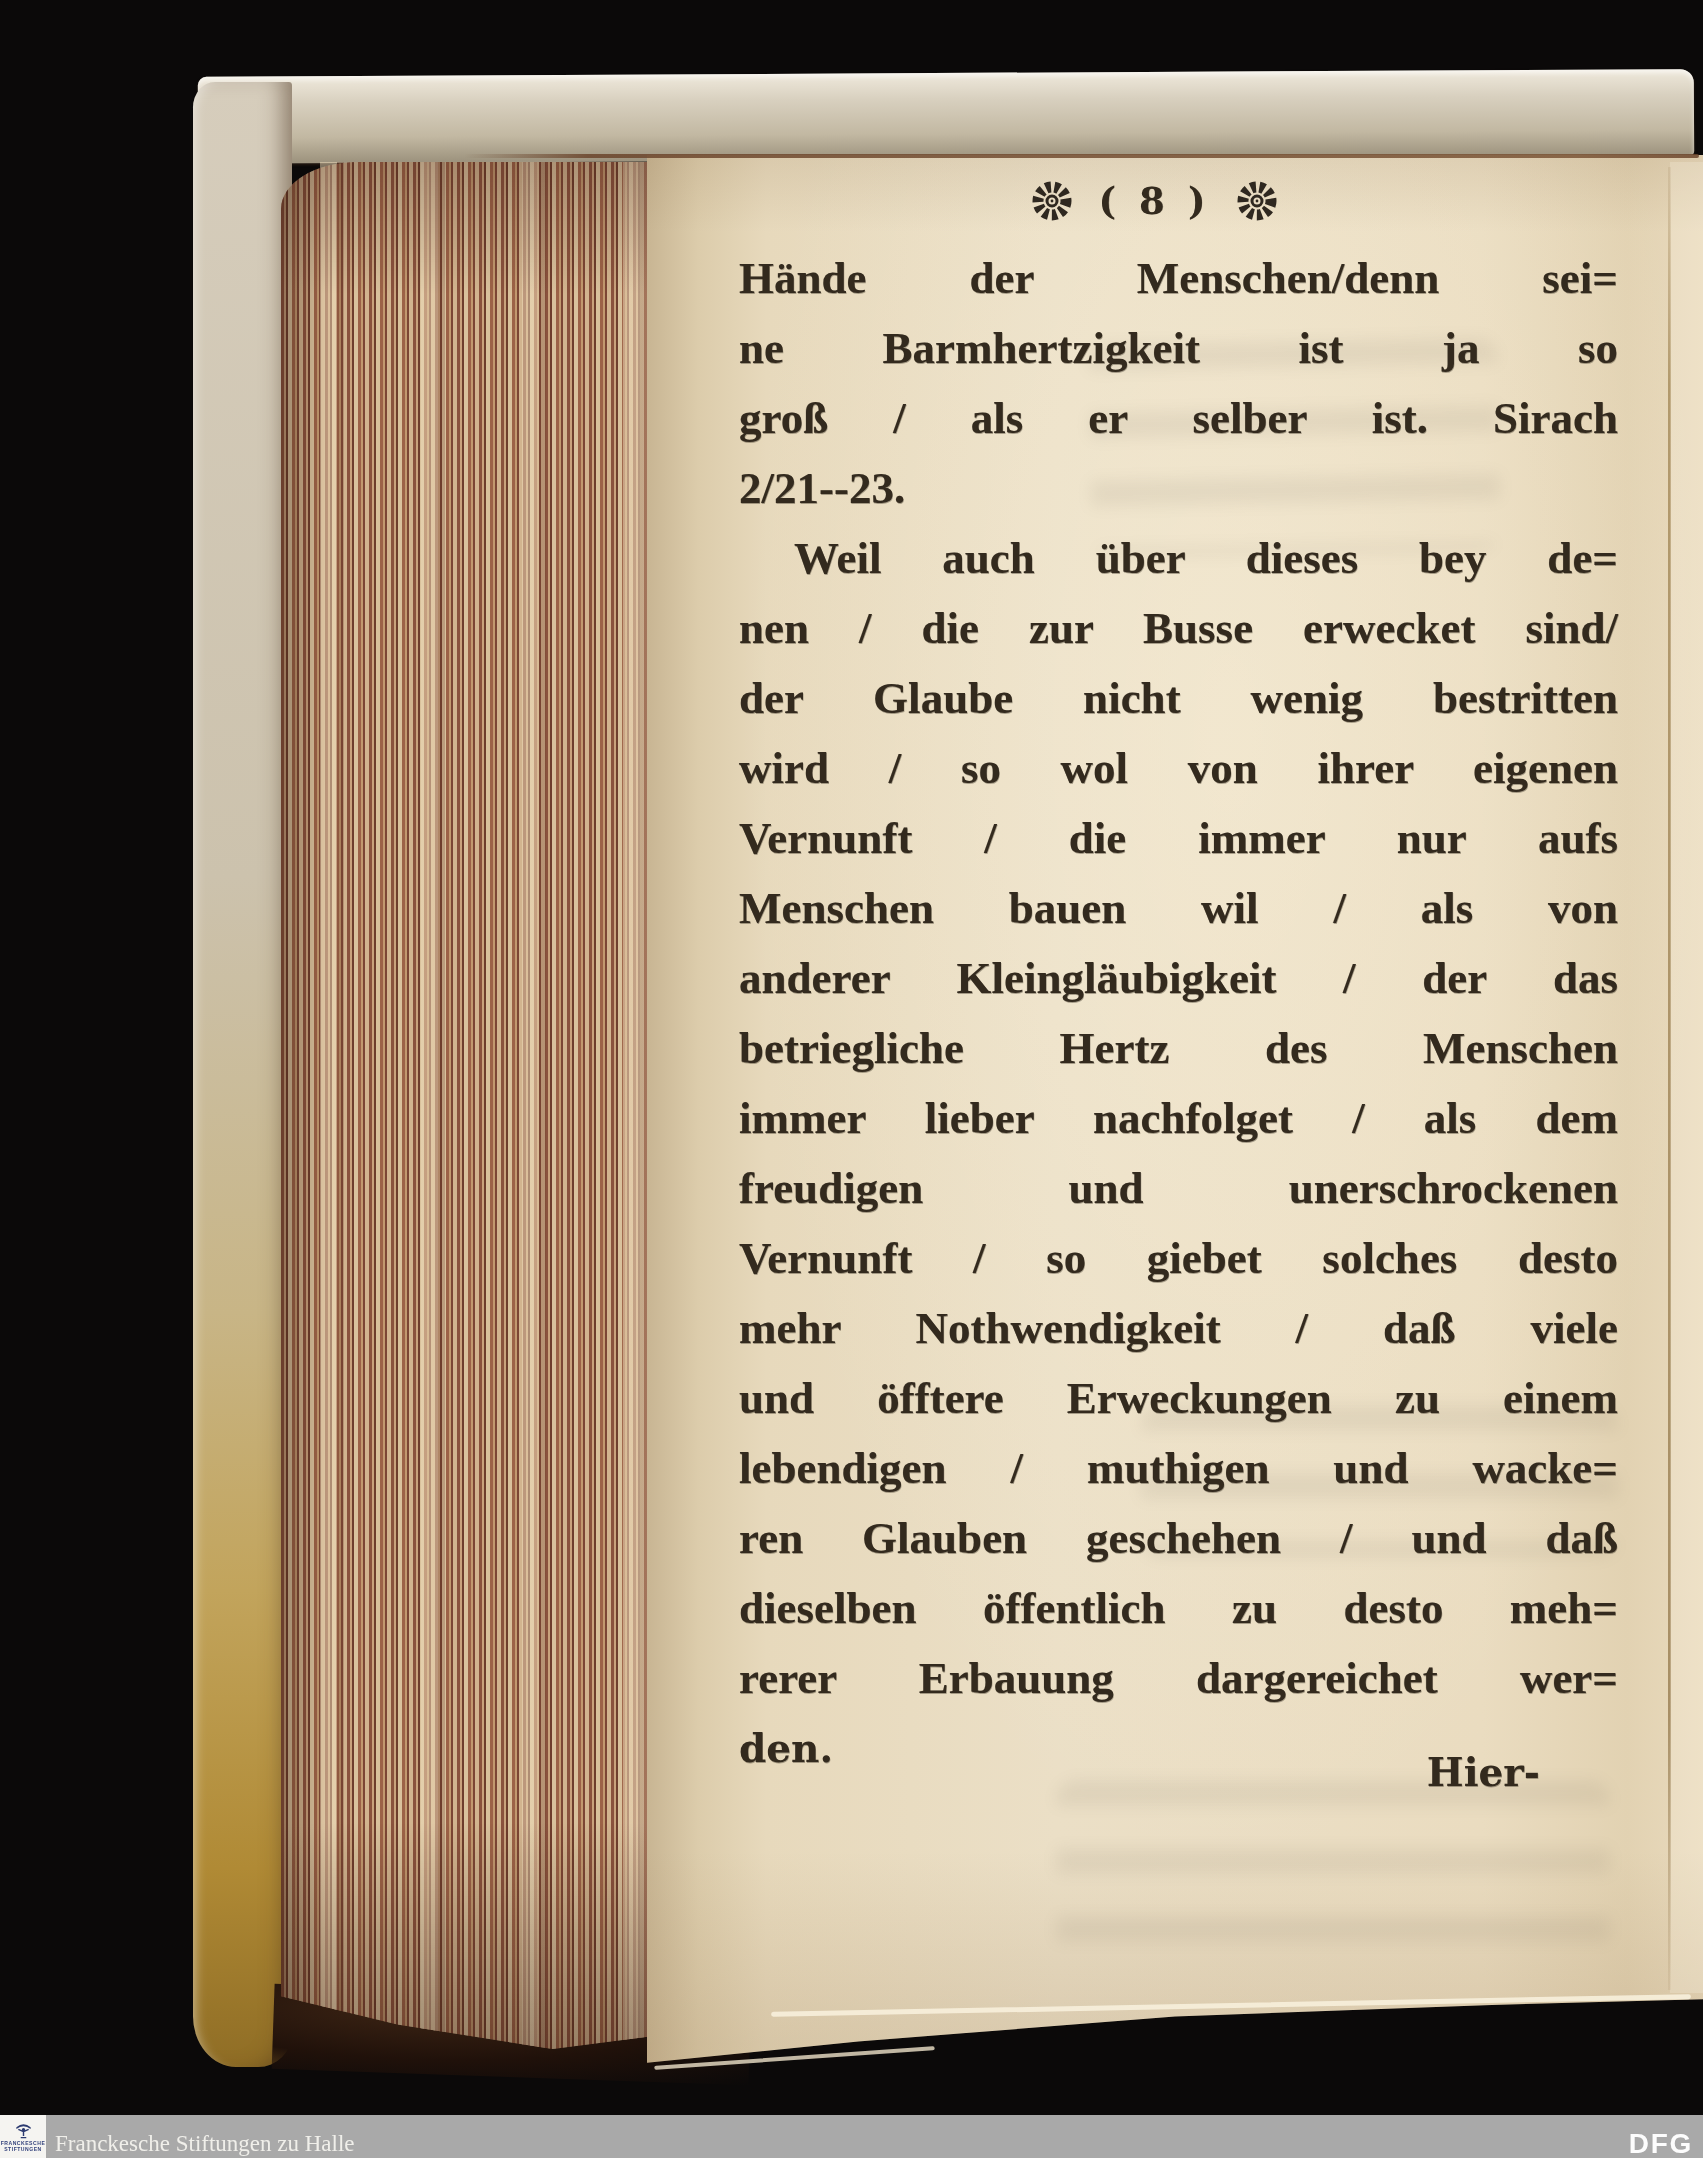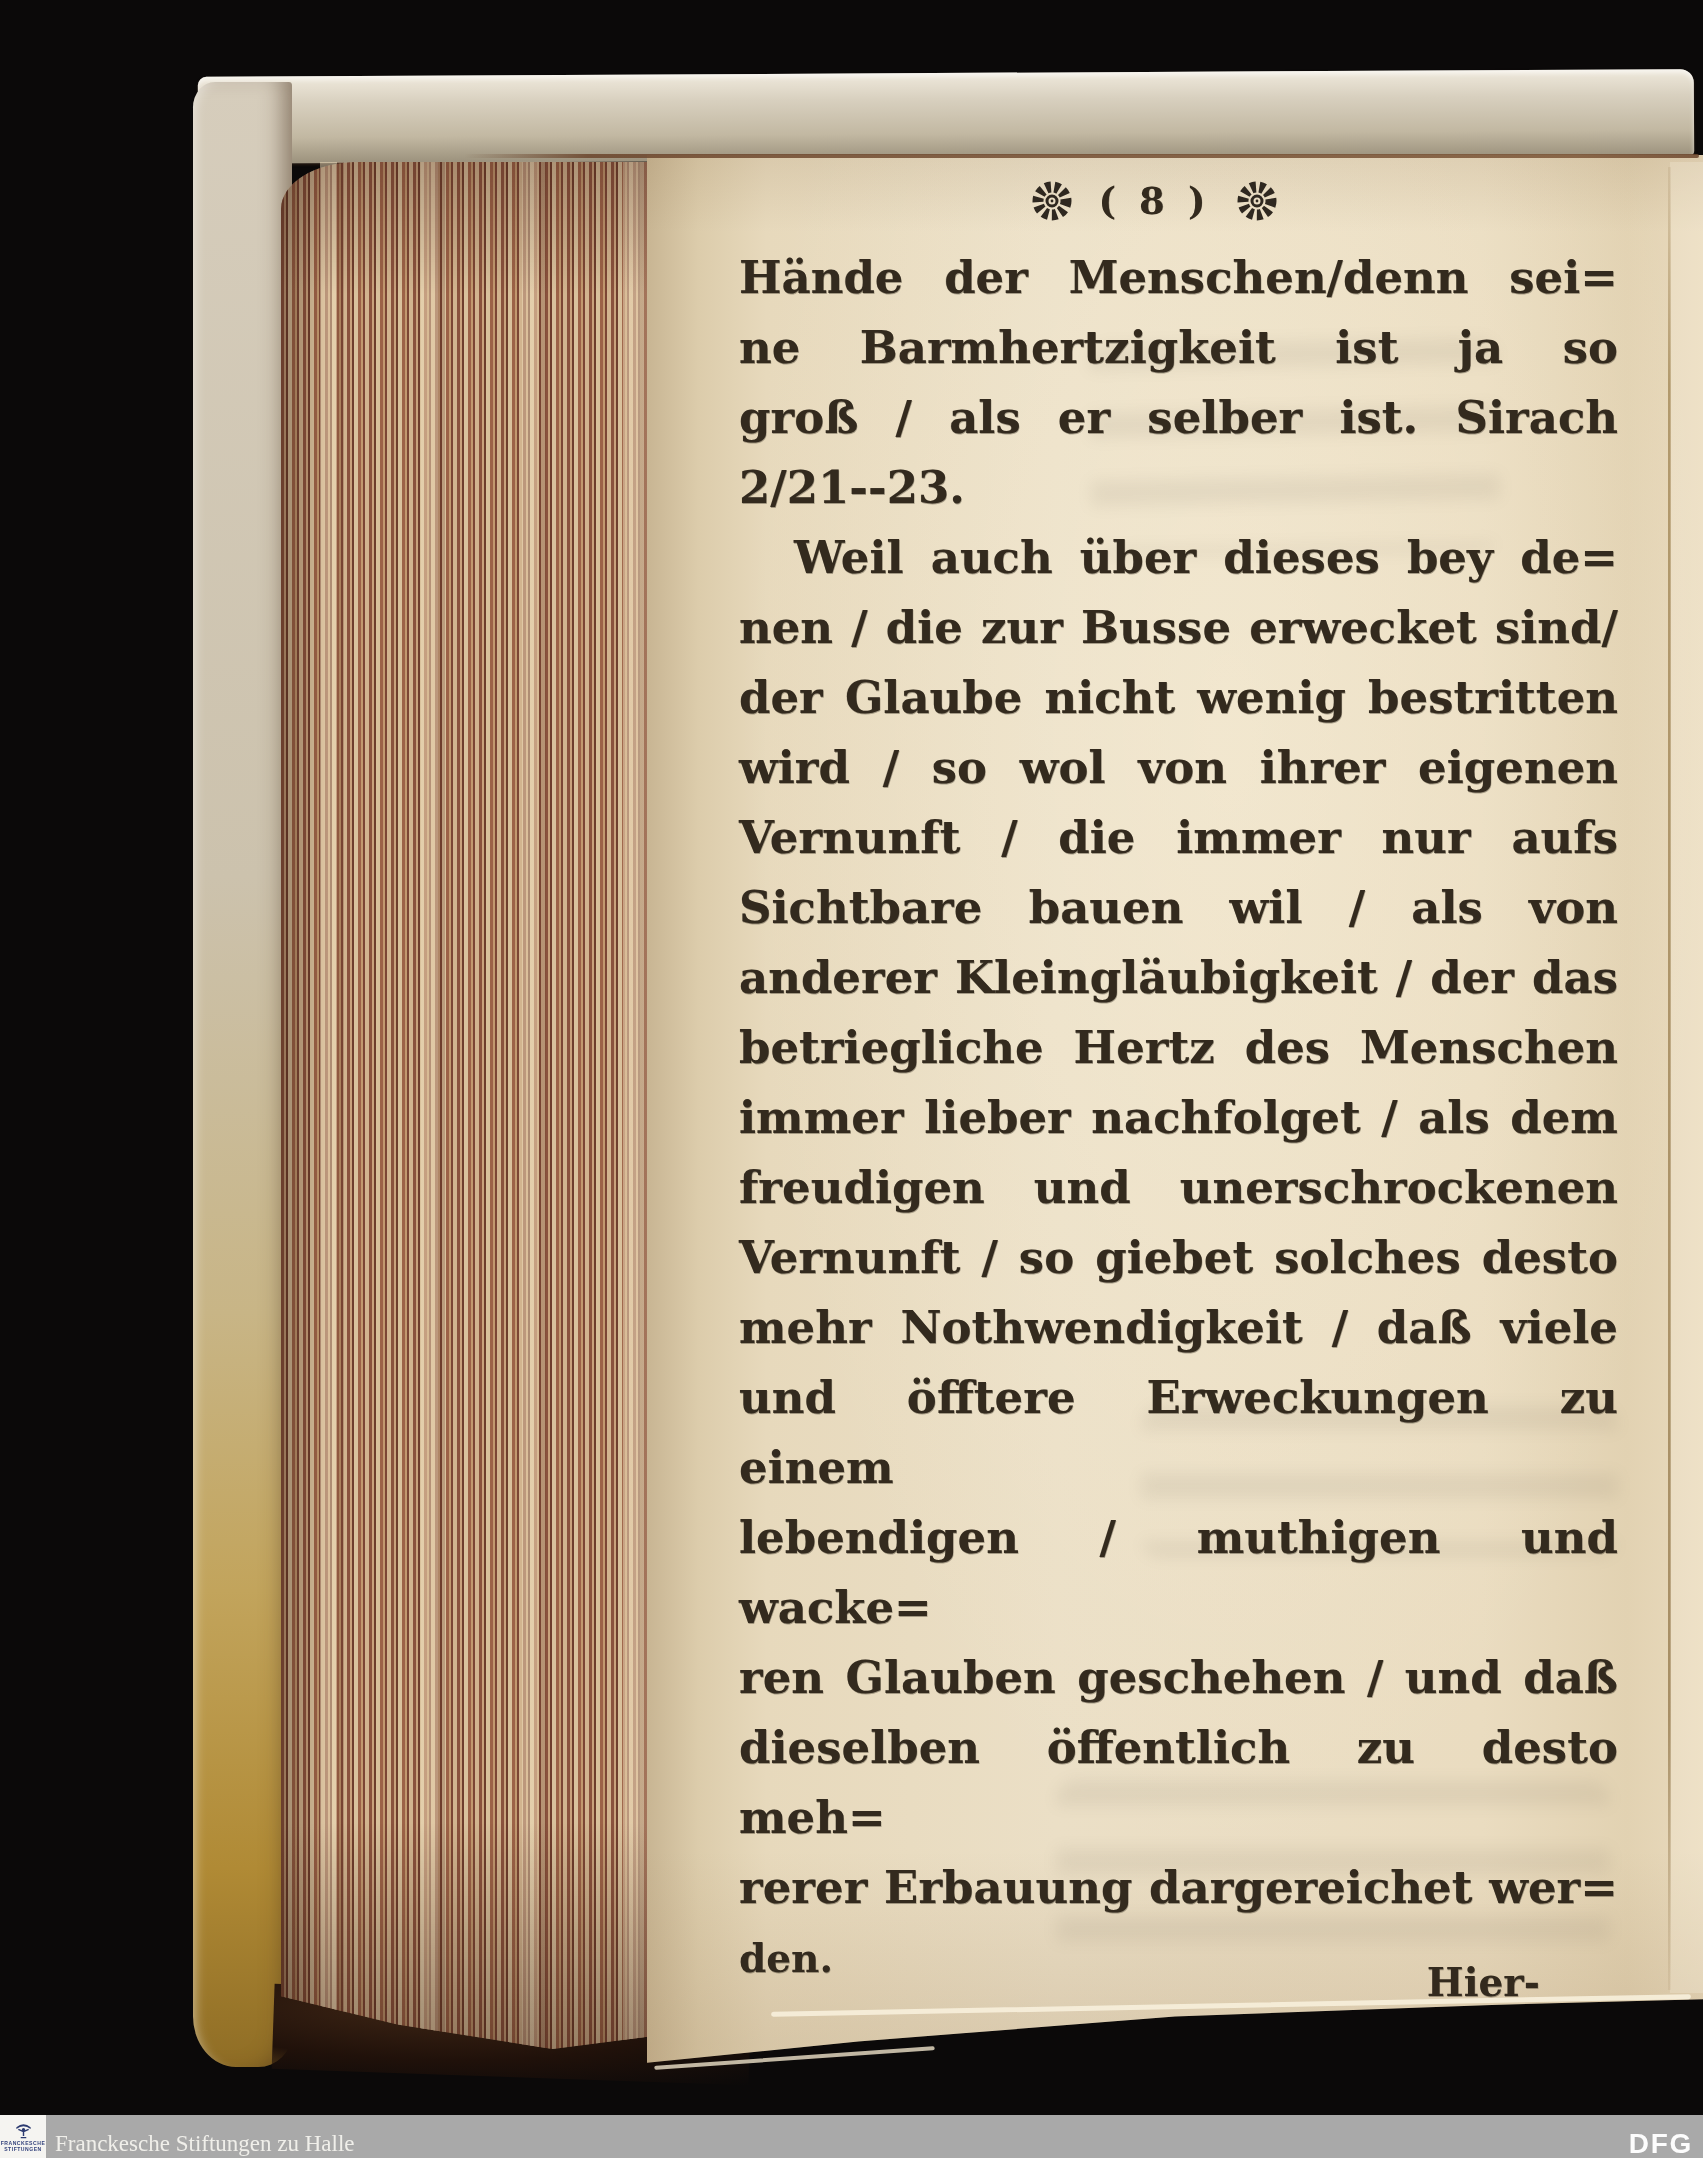--- a/index.html
+++ b/index.html
@@ -59,21 +59,21 @@
   .ghost.g2{left:1141px;top:1405px;width:477px;height:153px;}
   .ghost.g3{left:1056px;top:1780px;width:554px;height:179px;}
   
   .text-block{position:absolute;left:739px;top:170px;width:879px;color:#332a1e;}
   .page-header{display:flex;align-items:center;justify-content:center;gap:22px;height:61px;
     margin-bottom:12px;font-size:37px;font-weight:bold;letter-spacing:5.1px;transform:translateX(-24px);}
   .page-header .num{text-shadow:0.4px 0.4px 0 rgba(51,42,30,.4);}
   .rosette{width:48px;height:48px;flex:0 0 auto;}
   .page-lines{font-size:45px;font-weight:bold;line-height:70px;
     text-align:justify;text-align-last:justify;
-    text-shadow:0.5px 0.5px 0 rgba(51,42,30,.38), -0.3px 0 0 rgba(51,42,30,.22);}
+    text-shadow:0.5px 0.5px 0 rgba(51,42,30,.38), -0.3px 0 0 rgba(51,42,30,.22);font-family:Liberation Serif, serif;}
   .page-lines div.line:nth-of-type(5){text-indent:55px;}
   .last-line{display:flex;justify-content:space-between;font-size:39px;font-weight:bold;line-height:70px;
     text-shadow:0.5px 0.5px 0 rgba(51,42,30,.38);}
   .last-line .catchword{transform:translateY(24px);margin-right:78px;}
   
   .footer{position:absolute;left:0;bottom:0;width:1704px;height:43px;background:#a9a9a9;}
   .logo-box{position:absolute;left:0;top:0;width:46px;height:43px;background:#f5f4f1;
     display:flex;flex-direction:column;align-items:center;justify-content:center;gap:0.9px;}
   .logo-caption{font-family:"Liberation Sans",sans-serif;font-size:5.1px;line-height:6px;font-weight:bold;
     letter-spacing:0.5px;color:#33427c;text-align:center;}
@@ -132,21 +132,21 @@
         <div class="line">Weil auch über dieses bey de=</div>
 
         <div class="line">nen / die zur Busse erwecket sind/</div>
 
         <div class="line">der Glaube nicht wenig bestritten</div>
 
         <div class="line">wird / so wol von ihrer eigenen</div>
 
         <div class="line">Vernunft / die immer nur aufs</div>
 
-        <div class="line">Sichtbare bauen wil / als von</div>
+        <div class="line">Menschen bauen wil / als von</div>
 
         <div class="line">anderer Kleingläubigkeit / der das</div>
 
         <div class="line">betriegliche Hertz des Menschen</div>
 
         <div class="line">immer lieber nachfolget / als dem</div>
 
         <div class="line">freudigen und unerschrockenen</div>
 
         <div class="line">Vernunft / so giebet solches desto</div>

